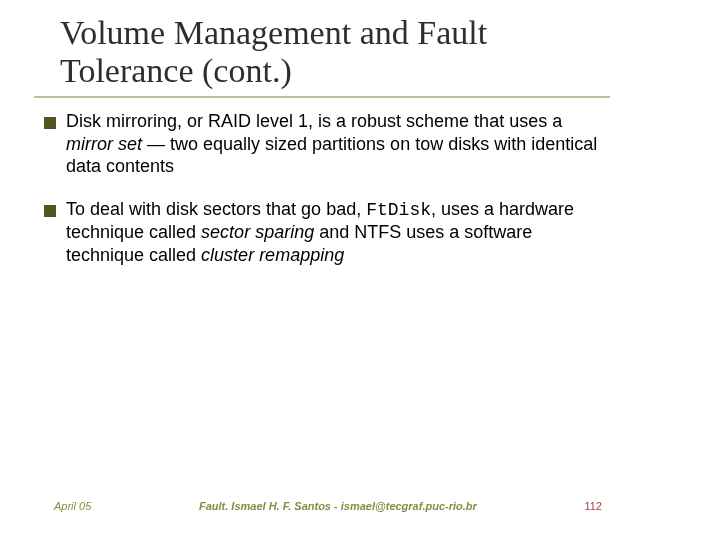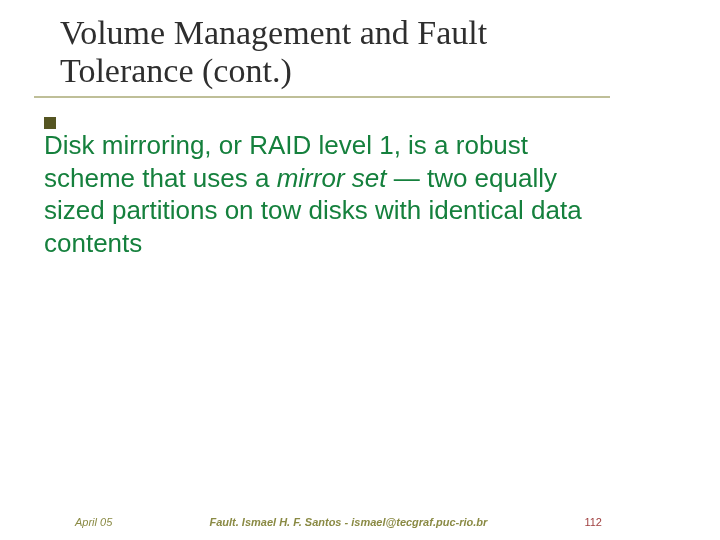--- a/index.html
+++ b/index.html
@@ -34,41 +34,40 @@
     background: #8a8a44;
     opacity: 0.55;
     margin: 2px 34px 0 34px;
   }
   .content {
     padding: 12px 44px 0 44px;
   }
   .bullet {
     display: flex;
     margin-bottom: 20px;
-    font-size: 26px;
+    font-size: 18px;
     line-height: 1.25;
-    color: #15803d;
-    flex-direction: column;
+    color: #000000;
   }
   .sq {
     flex: 0 0 auto;
     width: 12px;
     height: 12px;
     background: #555522;
     margin-top: 7px;
     margin-right: 10px;
   }
   .btxt i { font-style: italic; }
   .mono { font-family: "Courier New", Courier, monospace; }
   .footer {
     position: absolute;
     left: 0;
     right: 0;
-    bottom: 12px;
-    padding: 0 42px 0 75px;
+    bottom: 28px;
+    padding: 0 42px 0 54px;
     display: flex;
     justify-content: space-between;
     align-items: flex-end;
     font-size: 11px;
   }
   .f-left {
     color: #8a8a44;
     font-style: italic;
   }
   .f-center {
@@ -93,20 +92,26 @@
 
   <div class="content">
 
     <div class="bullet">
       <div class="sq"></div>
       <div class="btxt">
         <span>Disk mirroring, or RAID level 1, is a robust scheme that uses a </span><i>mirror set</i><span> — two equally sized partitions on tow disks with identical data contents</span>
       </div>
     </div>
 
+    <div class="bullet">
+      <div class="sq"></div>
+      <div class="btxt">
+        <span>To deal with disk sectors that go bad, </span><span class="mono">FtDisk</span><span>, uses a hardware technique called </span><i>sector sparing</i><span> and NTFS uses a software technique called </span><i>cluster remapping</i>
+      </div>
+    </div>
 
   </div>
 
   <div class="footer">
     <div class="f-left">April 05</div>
     <div class="f-center">Fault. Ismael H. F. Santos - ismael@tecgraf.puc-rio.br</div>
     <div class="f-right">112</div>
   </div>
 
 </div>

